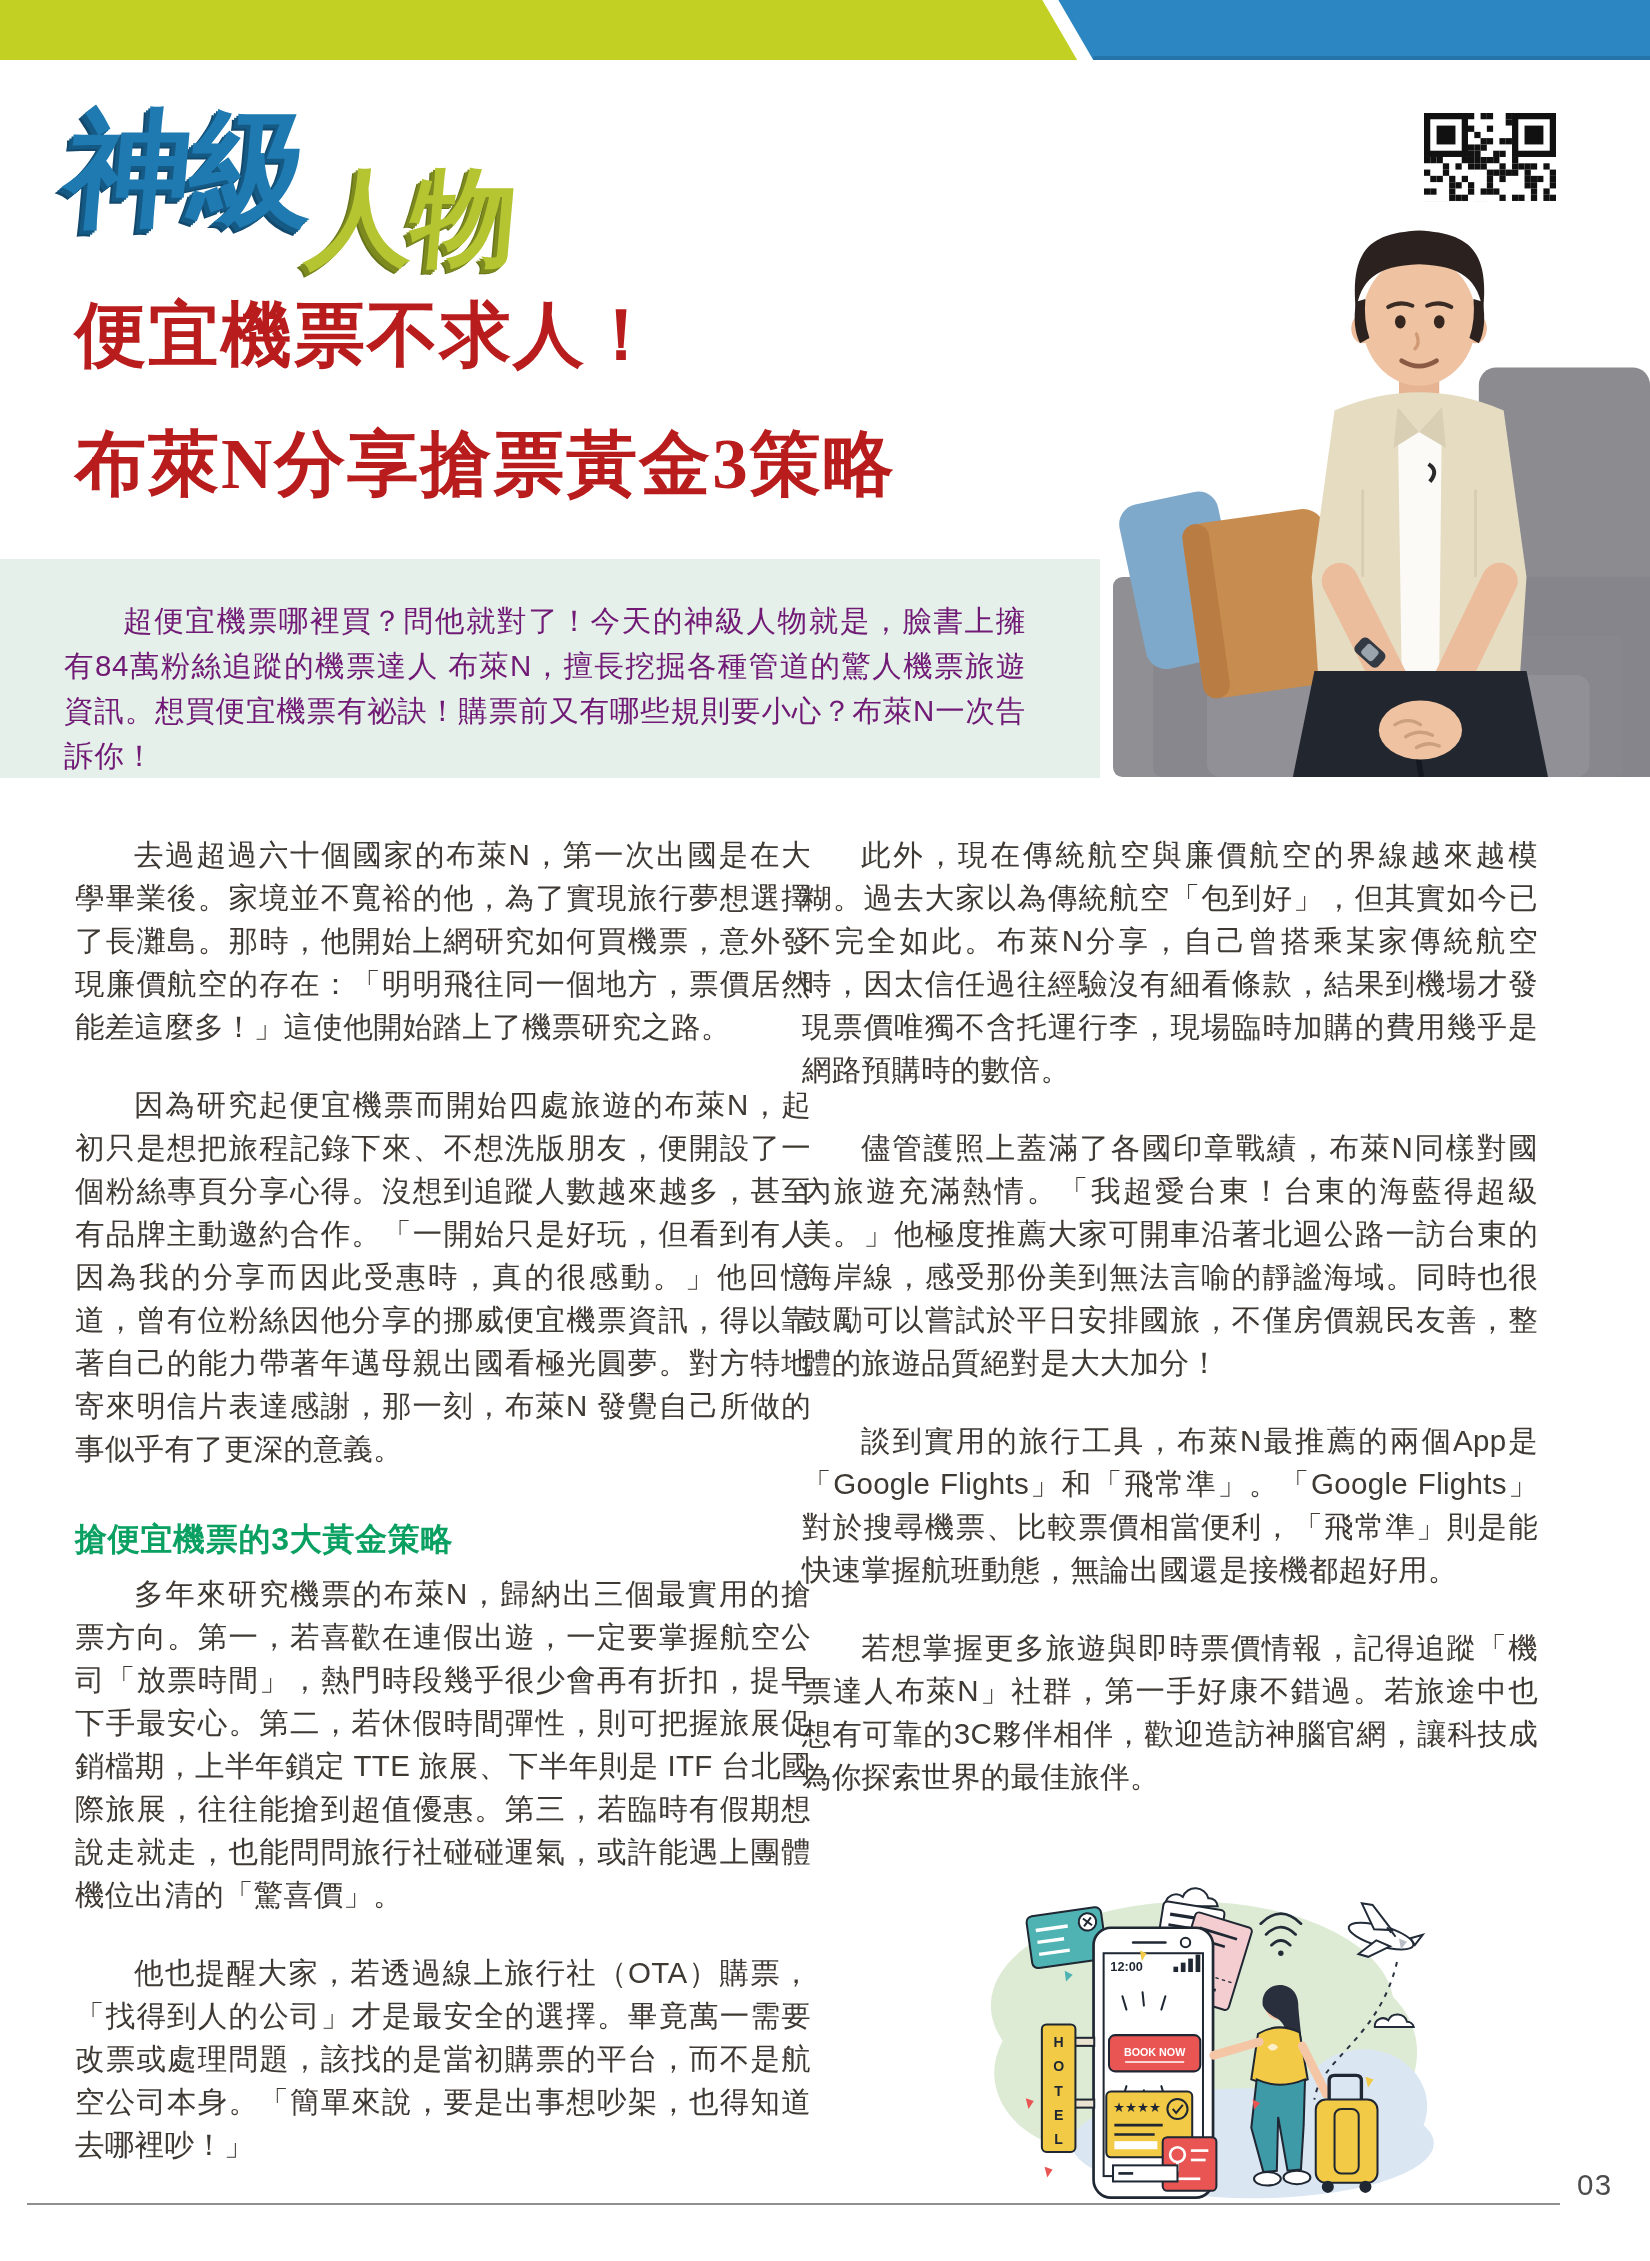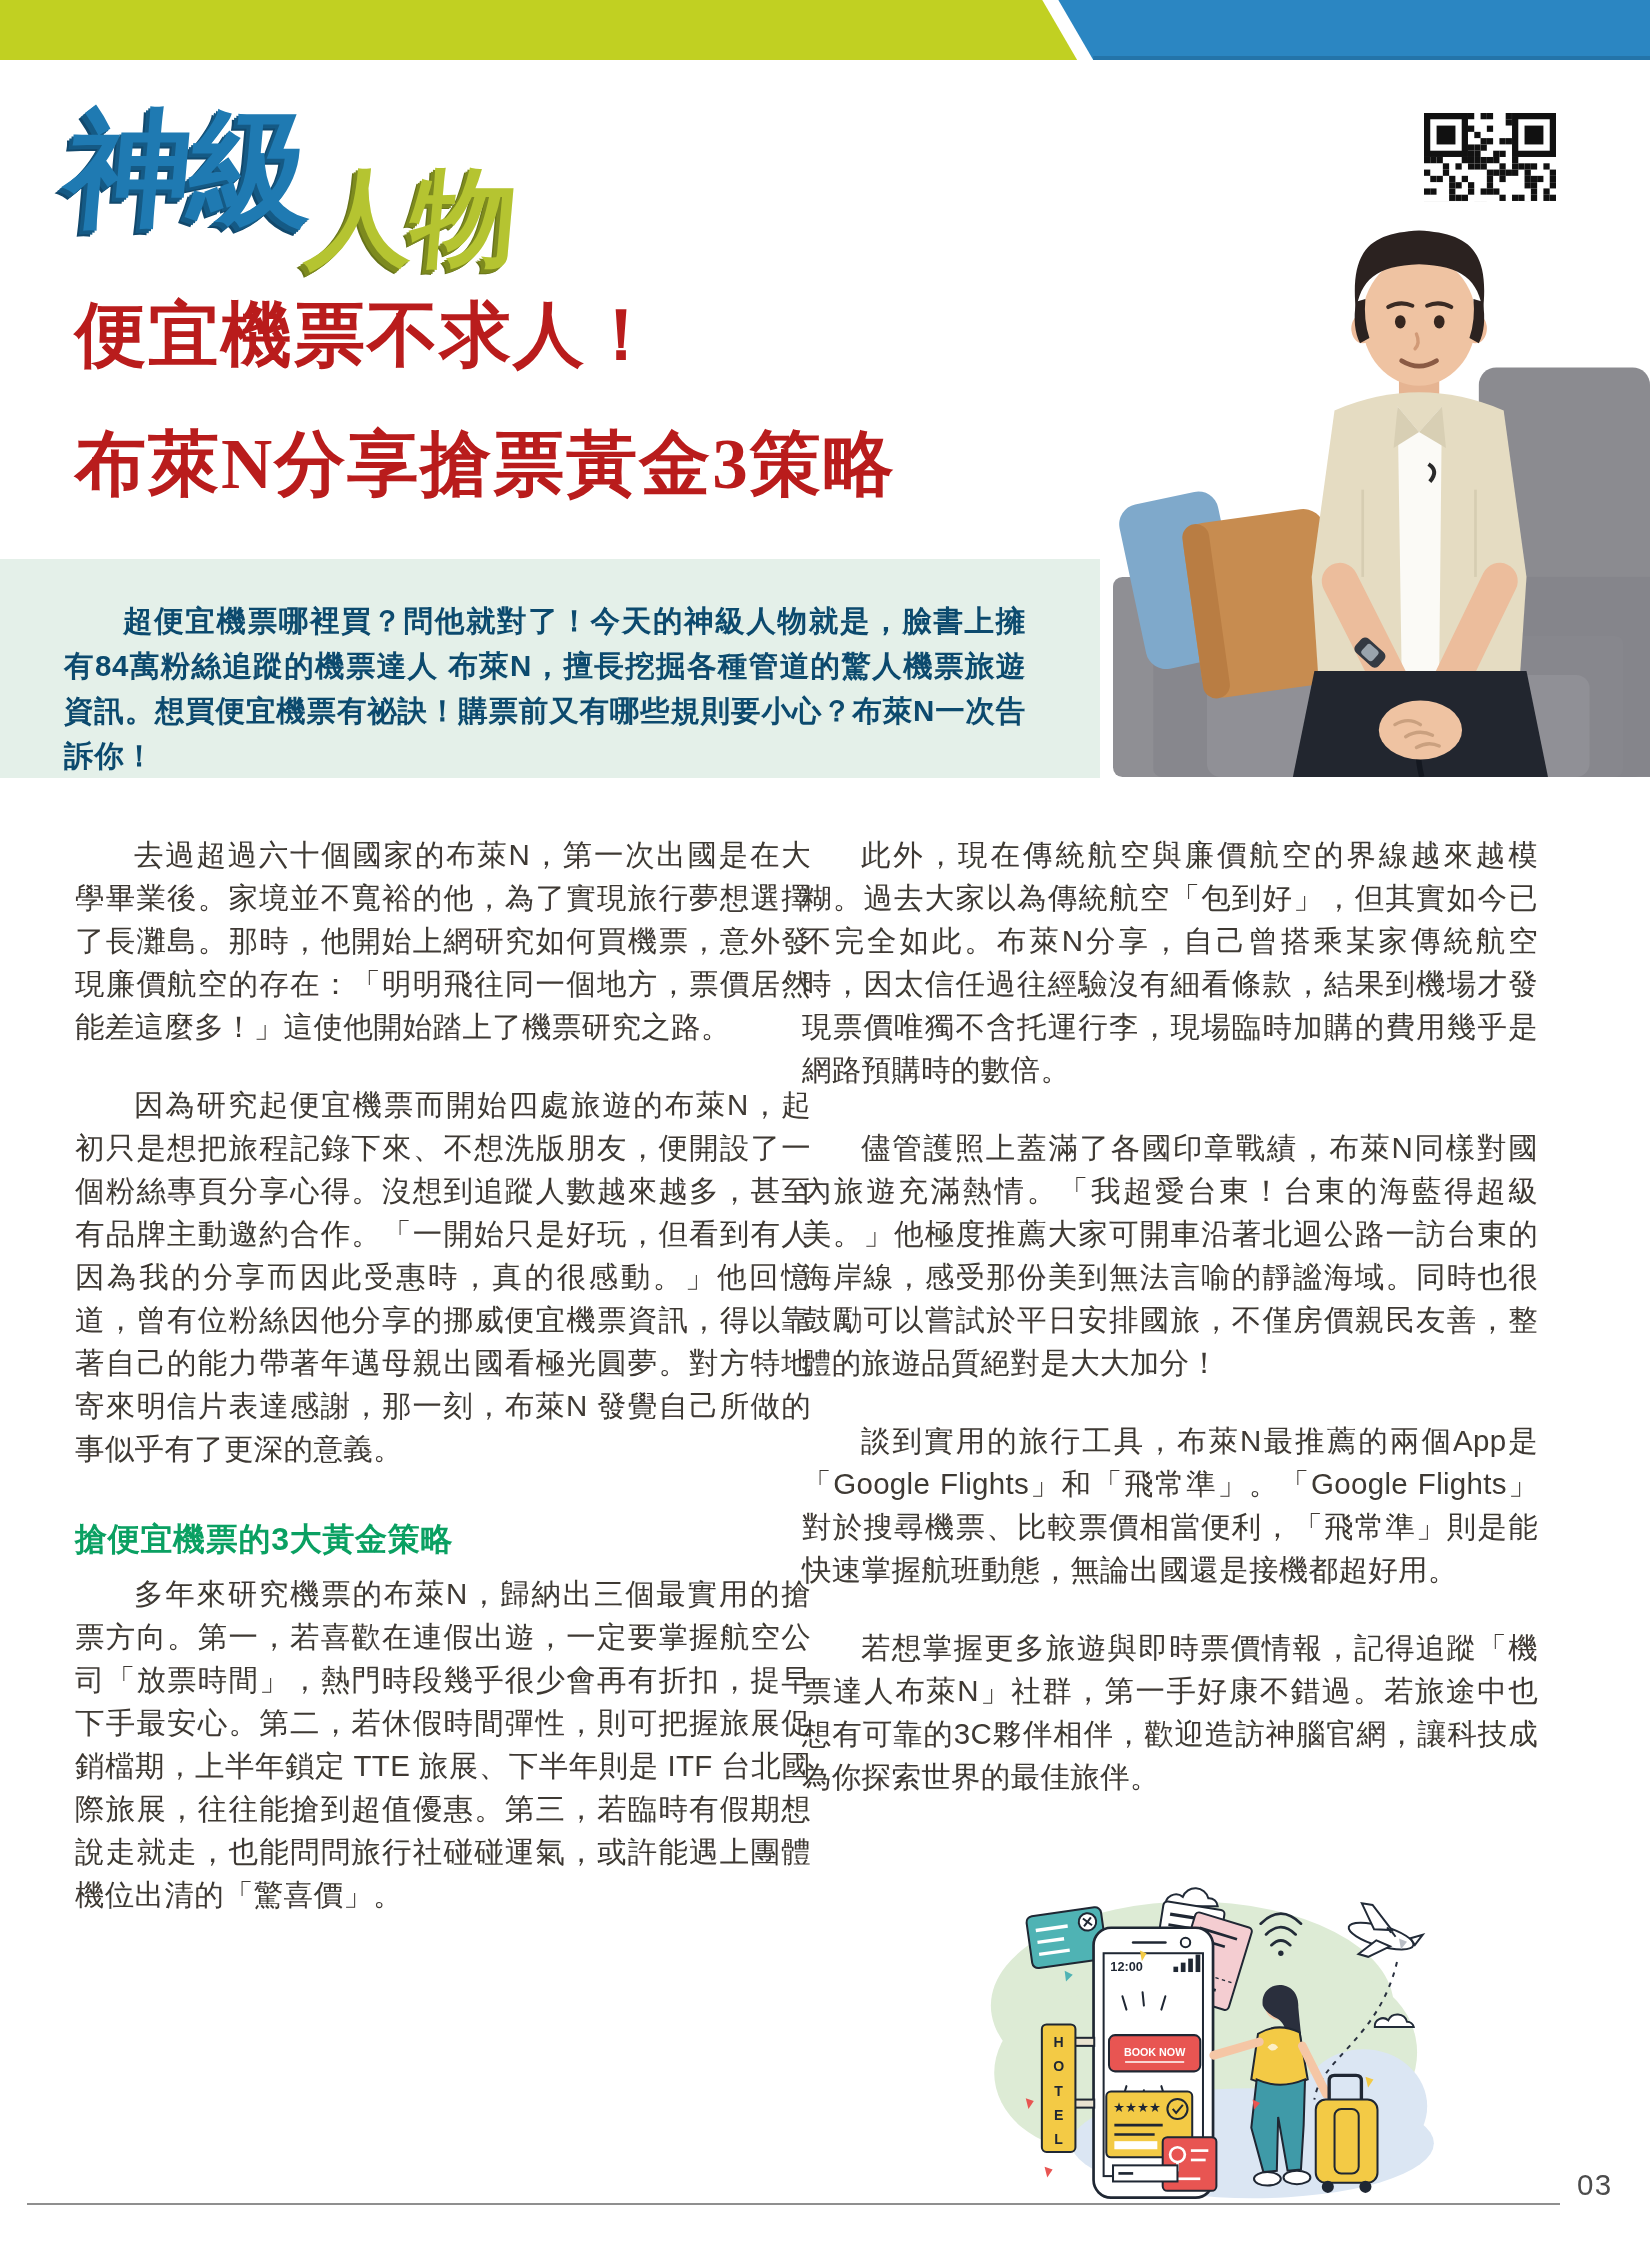--- a/index.html
+++ b/index.html
@@ -26,23 +26,22 @@
   
   .headline{
     position:absolute;left:75px;top:271px;
     font-family:"Liberation Serif","DejaVu Serif",serif;font-weight:700;
     font-size:71px;line-height:129px;color:#b91c1c;letter-spacing:2px;white-space:nowrap;
   }
   
   .introbox{position:absolute;left:0;top:559px;width:1100px;height:219px;background:#e4f0e9;}
   .introbox .intro-text{
     position:absolute;left:64px;top:39px;width:962px;
-    font-size:29.5px;line-height:45px;color:#0c4a6e;text-align:justify;text-indent:2em;
+    font-size:29.5px;line-height:45px;color:#701a75;text-align:justify;text-indent:2em;
     letter-spacing:0.7px;
-    font-weight:bold;
   }
   
   .photo{position:absolute;left:1113px;top:201px;width:537px;height:576px;}
   
   .col{position:absolute;top:833px;width:736px;}
   .col-left{left:75px;}
   .col-right{left:802px;}
   .sec-h{
     font-size:32px;font-weight:700;color:#0aa062;line-height:43px;margin:0 0 10.7px 0;
     letter-spacing:0.7px;white-space:nowrap;
@@ -285,20 +284,21 @@
       <ellipse cx="458" cy="788" rx="62" ry="44" fill="#efc3a2"></ellipse>
       <path d="M 420,780 q 20,-12 38,0 M 436,798 q 20,-12 40,-2 M 452,814 q 18,-10 34,-2" stroke="#caa07f" stroke-width="5" fill="none" stroke-linecap="round"></path>
     </g>
   </svg>
 
   <div class="col col-left">
     <p class="body-p">去過超過六十個國家的布萊N，第一次出國是在大學畢業後。家境並不寬裕的他，為了實現旅行夢想選擇了長灘島。那時，他開始上網研究如何買機票，意外發現廉價航空的存在：「明明飛往同一個地方，票價居然能差這麼多！」這使他開始踏上了機票研究之路。</p>
     <p class="body-p">因為研究起便宜機票而開始四處旅遊的布萊N，起初只是想把旅程記錄下來、不想洗版朋友，便開設了一個粉絲專頁分享心得。沒想到追蹤人數越來越多，甚至有品牌主動邀約合作。「一開始只是好玩，但看到有人因為我的分享而因此受惠時，真的很感動。」他回憶道，曾有位粉絲因他分享的挪威便宜機票資訊，得以靠著自己的能力帶著年邁母親出國看極光圓夢。對方特地寄來明信片表達感謝，那一刻，布萊N 發覺自己所做的事似乎有了更深的意義。</p>
     <div class="sec-h">搶便宜機票的3大黃金策略</div>
     <p class="body-p">多年來研究機票的布萊N，歸納出三個最實用的搶票方向。第一，若喜歡在連假出遊，一定要掌握航空公司「放票時間」，熱門時段幾乎很少會再有折扣，提早下手最安心。第二，若休假時間彈性，則可把握旅展促銷檔期，上半年鎖定 TTE 旅展、下半年則是 ITF 台北國際旅展，往往能搶到超值優惠。第三，若臨時有假期想說走就走，也能問問旅行社碰碰運氣，或許能遇上團體機位出清的「驚喜價」。</p>
+    <p class="body-p">他也提醒大家，若透過線上旅行社（OTA）購票，「找得到人的公司」才是最安全的選擇。畢竟萬一需要改票或處理問題，該找的是當初購票的平台，而不是航空公司本身。「簡單來說，要是出事想吵架，也得知道去哪裡吵！」</p>
   </div>
 
   <div class="col col-right">
     <p class="body-p">此外，現在傳統航空與廉價航空的界線越來越模糊。過去大家以為傳統航空「包到好」，但其實如今已不完全如此。布萊N分享，自己曾搭乘某家傳統航空時，因太信任過往經驗沒有細看條款，結果到機場才發現票價唯獨不含托運行李，現場臨時加購的費用幾乎是網路預購時的數倍。</p>
     <p class="body-p">儘管護照上蓋滿了各國印章戰績，布萊N同樣對國內旅遊充滿熱情。「我超愛台東！台東的海藍得超級美。」他極度推薦大家可開車沿著北迴公路一訪台東的海岸線，感受那份美到無法言喻的靜謐海域。同時也很鼓勵可以嘗試於平日安排國旅，不僅房價親民友善，整體的旅遊品質絕對是大大加分！</p>
     <p class="body-p">談到實用的旅行工具，布萊N最推薦的兩個App是「Google Flights」和「飛常準」。「Google Flights」對於搜尋機票、比較票價相當便利，「飛常準」則是能快速掌握航班動態，無論出國還是接機都超好用。</p>
     <p class="body-p">若想掌握更多旅遊與即時票價情報，記得追蹤「機票達人布萊N」社群，第一手好康不錯過。若旅途中也想有可靠的3C夥伴相伴，歡迎造訪神腦官網，讓科技成為你探索世界的最佳旅伴。</p>
   </div>
 
   <svg class="illo" viewBox="0 0 724 484">

